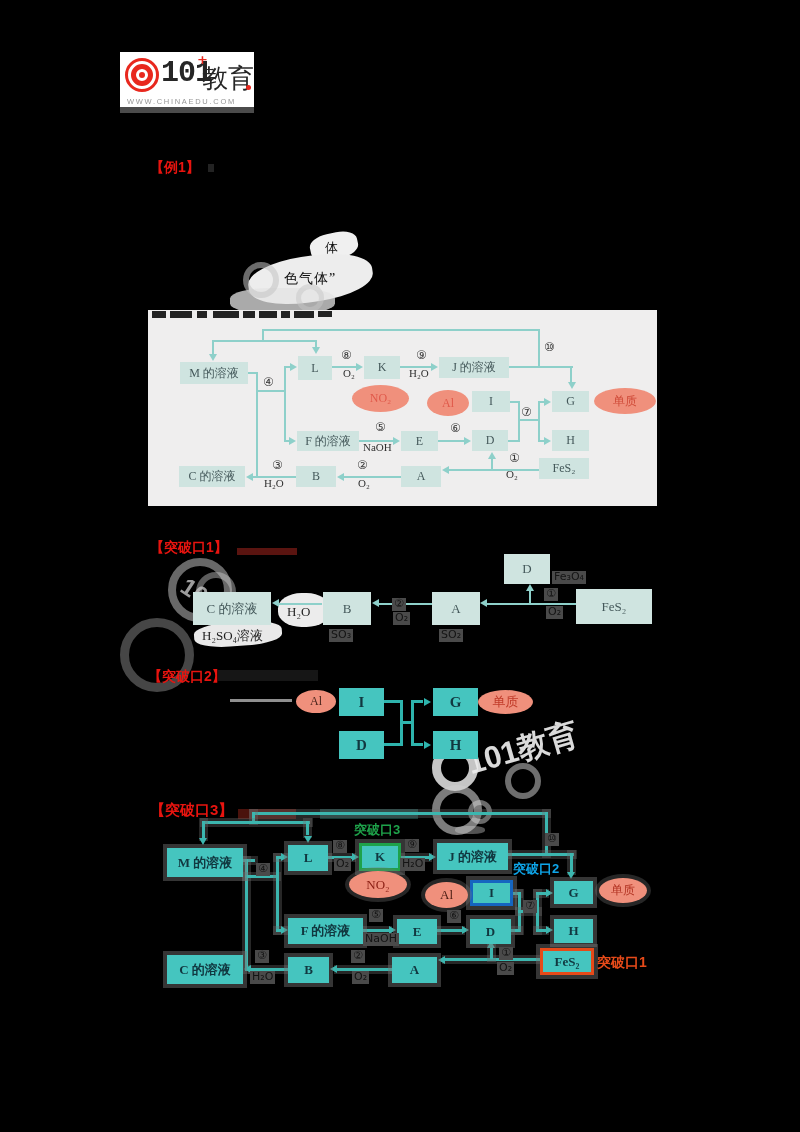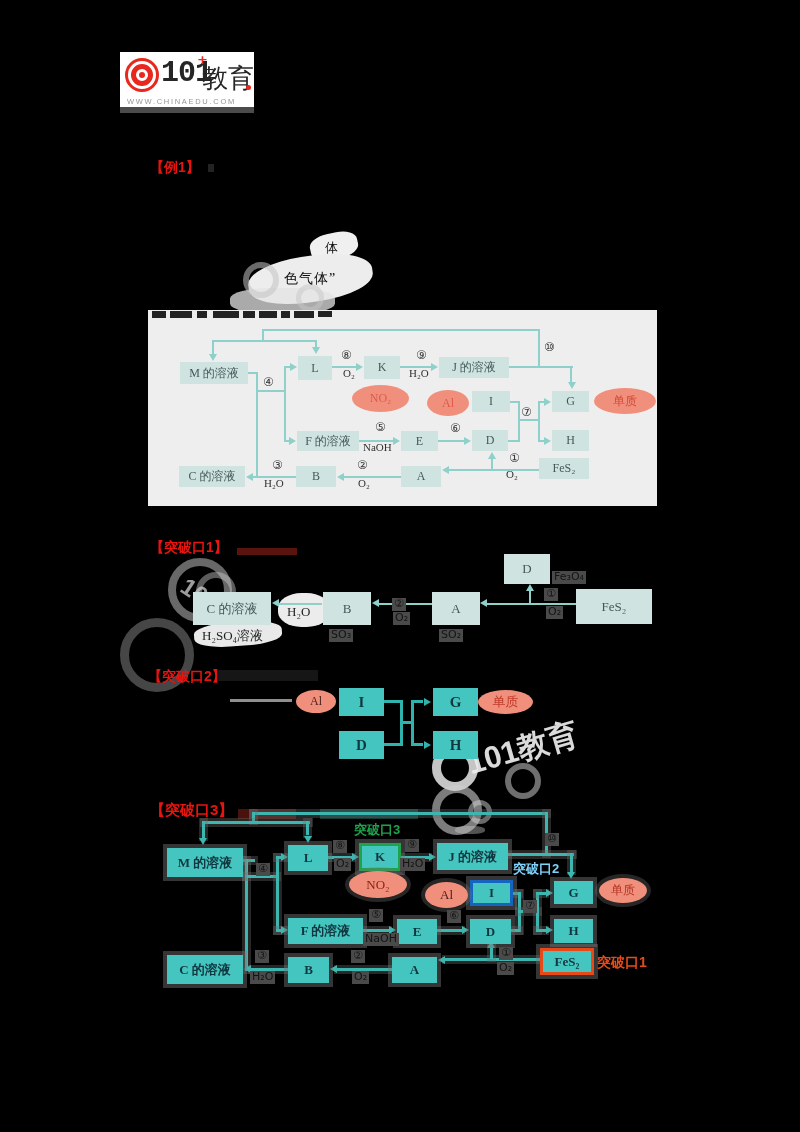--- a/index.html
+++ b/index.html
@@ -29,21 +29,21 @@
   .dg .node-box{position:absolute;display:flex;align-items:center;justify-content:center;
        background:var(--bx);color:var(--bt);font-size:12px;white-space:nowrap;box-sizing:border-box;}
   .dg .node-ellipse{position:absolute;display:flex;align-items:center;justify-content:center;
        background:#f0907c;border-radius:50%;font-size:12px;white-space:nowrap;box-sizing:border-box;}
   .dg .lbl{position:absolute;white-space:nowrap;line-height:1.15;}
   .dg .num{font-family:"DejaVu Sans",sans-serif;font-size:12px;color:#383838;}
   .dg .reagent{font-size:11px;color:#313131;}
   .dg .blob{font-family:"DejaVu Sans",sans-serif;font-size:11px;background:#4a4a4a;color:#141414;padding:0 2px;}
   .dg .ans{font-size:13px;color:#1e1e1e;}
   .dg .green{font-family:"Liberation Sans",sans-serif;font-weight:bold;font-size:13px;color:#1ea24a;}
-  .dg .blue{font-family:"Liberation Sans",sans-serif;font-weight:bold;font-size:13px;color:#7dd3fc;}
+  .dg .blue{font-family:"Liberation Sans",sans-serif;font-weight:bold;font-size:13px;color:#0ea5e9;}
   .dg .orange{font-family:"Liberation Sans",sans-serif;font-weight:bold;font-size:14px;color:#e64a19;text-align:right;}
   .ar{position:absolute;width:0;height:0;}
   .ar-right{border-top:4px solid transparent;border-bottom:4px solid transparent;border-left:7px solid var(--lc);}
   .ar-left{border-top:4px solid transparent;border-bottom:4px solid transparent;border-right:7px solid var(--lc);}
   .ar-down{border-left:4px solid transparent;border-right:4px solid transparent;border-top:7px solid var(--lc);}
   .ar-up{border-left:4px solid transparent;border-right:4px solid transparent;border-bottom:7px solid var(--lc);}
   .dg-main,.dg-b1{--lc:#8ed0ca;--bx:#cfe4e0;--bt:#44585a;}
   .dg-b1 .node-box{font-size:13px;}
   .dg-b2{--lc:#2eb4ad;--bx:#45c5bf;--bt:#113840;}
   .dg-b2 .node-box{font-weight:bold;font-size:15px;}

